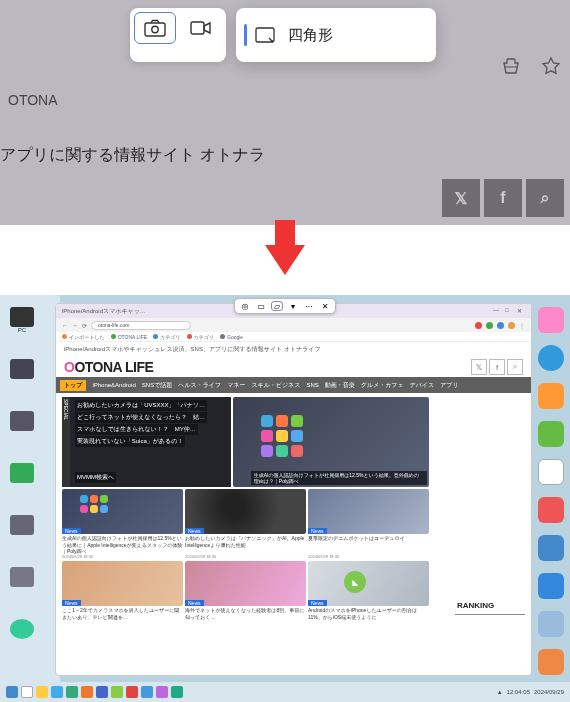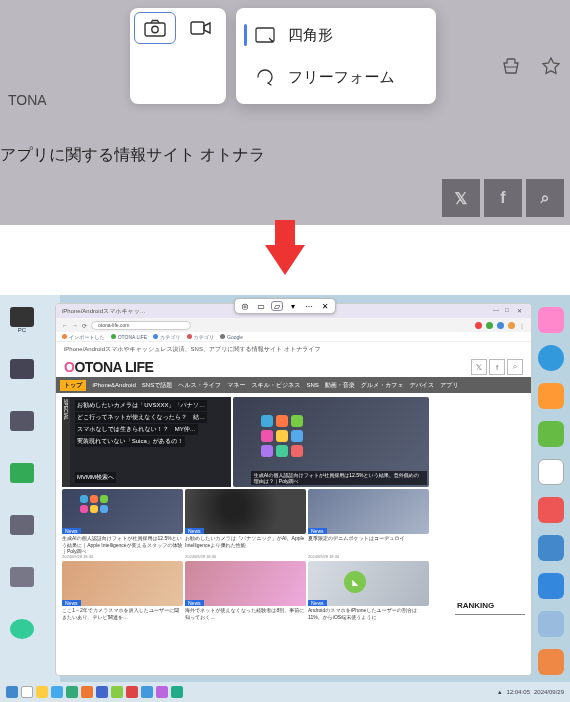--- a/index.html
+++ b/index.html
@@ -117,46 +117,38 @@
       <div class="dd-item active-mark">
         <span class="dd-icon">
           <svg width="20" height="16" viewBox="0 0 20 16">
               <rect x="1" y="1" width="18" height="14" rx="1.5" fill="none" stroke="#333" stroke-width="1.3"></rect>
               <path d="M15 13l4 4" stroke="#333" stroke-width="1.3" transform="translate(-1,-2)"></path>
               <circle cx="17" cy="14" r="1" fill="#333"></circle>
             </svg>
         </span>
         <span>四角形</span>
       </div>
-      <div class="dd-item">
-        <span class="dd-icon">
-          <svg width="20" height="18" viewBox="0 0 20 18">
-              <path d="M3 9c0-4 3-7 7-7s7 3 7 7c0 3-2 5-4 6l3 2" fill="none" stroke="#333" stroke-width="1.3" stroke-linecap="round"></path>
-            </svg>
-        </span>
-        <span>フリーフォーム</span>
-      </div>
     </div>
   </div>
 
   <div class="browser-bar">
     <span class="browser-icon">
       <svg width="20" height="20" viewBox="0 0 20 20">
           <path d="M3 7h3V4a1 1 0 011-1h6a1 1 0 011 1v3h3l-2 10H5z" fill="none" stroke="#555" stroke-width="1.3"></path>
           <line x1="3" y1="11" x2="17" y2="11" stroke="#555"></line>
         </svg>
     </span>
     <span class="browser-icon">
       <svg width="20" height="20" viewBox="0 0 20 20">
           <path d="M10 2l2.5 5 5.5.8-4 4 1 5.5L10 14.8 5 17.3l1-5.5-4-4L7.5 7z" fill="none" stroke="#555" stroke-width="1.3"></path>
         </svg>
     </span>
   </div>
 
-  <div class="bg-text1">TONA</div>
+  <div class="bg-text1">OTONA</div>
   <div class="bg-text2">アプリに関する情報サイト オトナラ</div>
 
   <div class="social-strip">
     <div class="social-box">𝕏</div>
     <div class="social-box">f</div>
     <div class="social-box">⌕</div>
   </div>
 </div>
 
 <div class="arrow-wrap">

